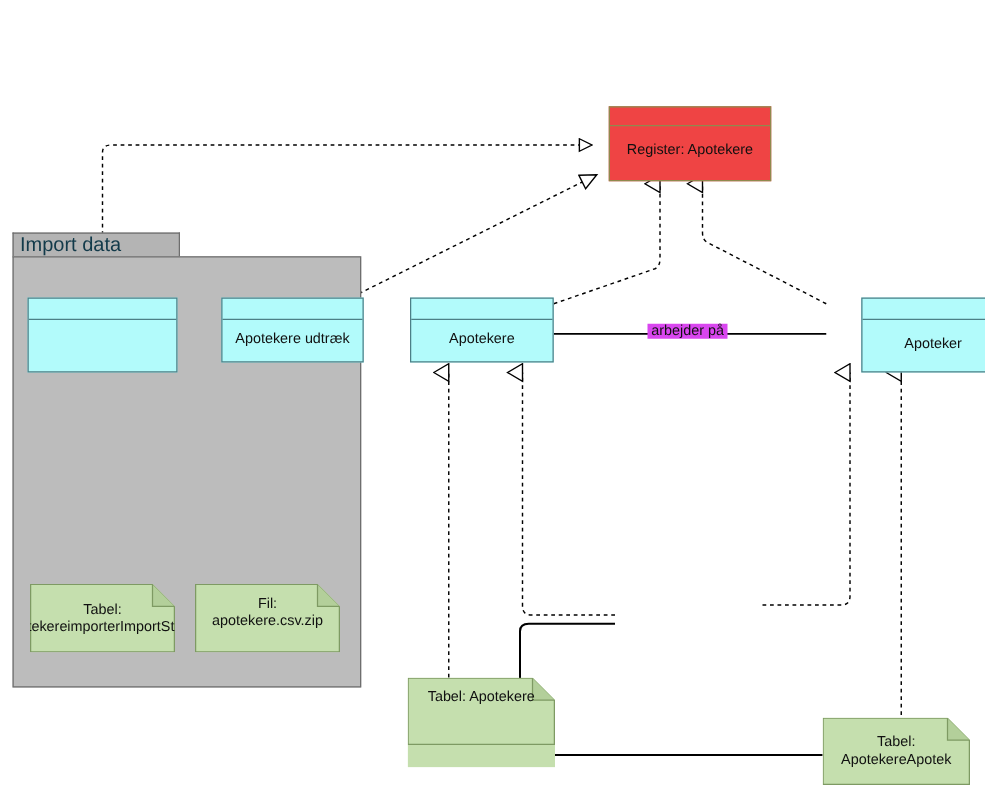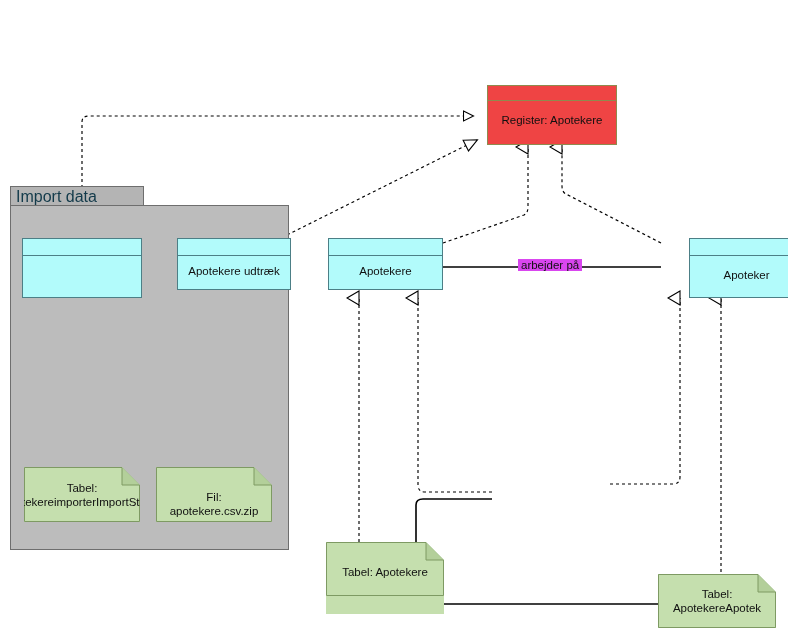--- a/index.html
+++ b/index.html
@@ -130,21 +130,21 @@
   }
   .node-note .label {
     position: relative;
     padding: 0 5px;
     text-align: center;
     font-size: 11.5px;
     line-height: 14px;
     color: #101010;
   }
   .node-note.top-label { align-items: flex-start; }
-  .node-note.top-label .label { margin-top: 23px; }
+  .node-note.top-label .label { margin-top: 9px; }
 
   
   .node-register {
     position: absolute;
     background: #ef4444;
     border: 1px solid #8f8a4e;
     box-sizing: border-box;
     display: flex;
     align-items: center;
     justify-content: center;

